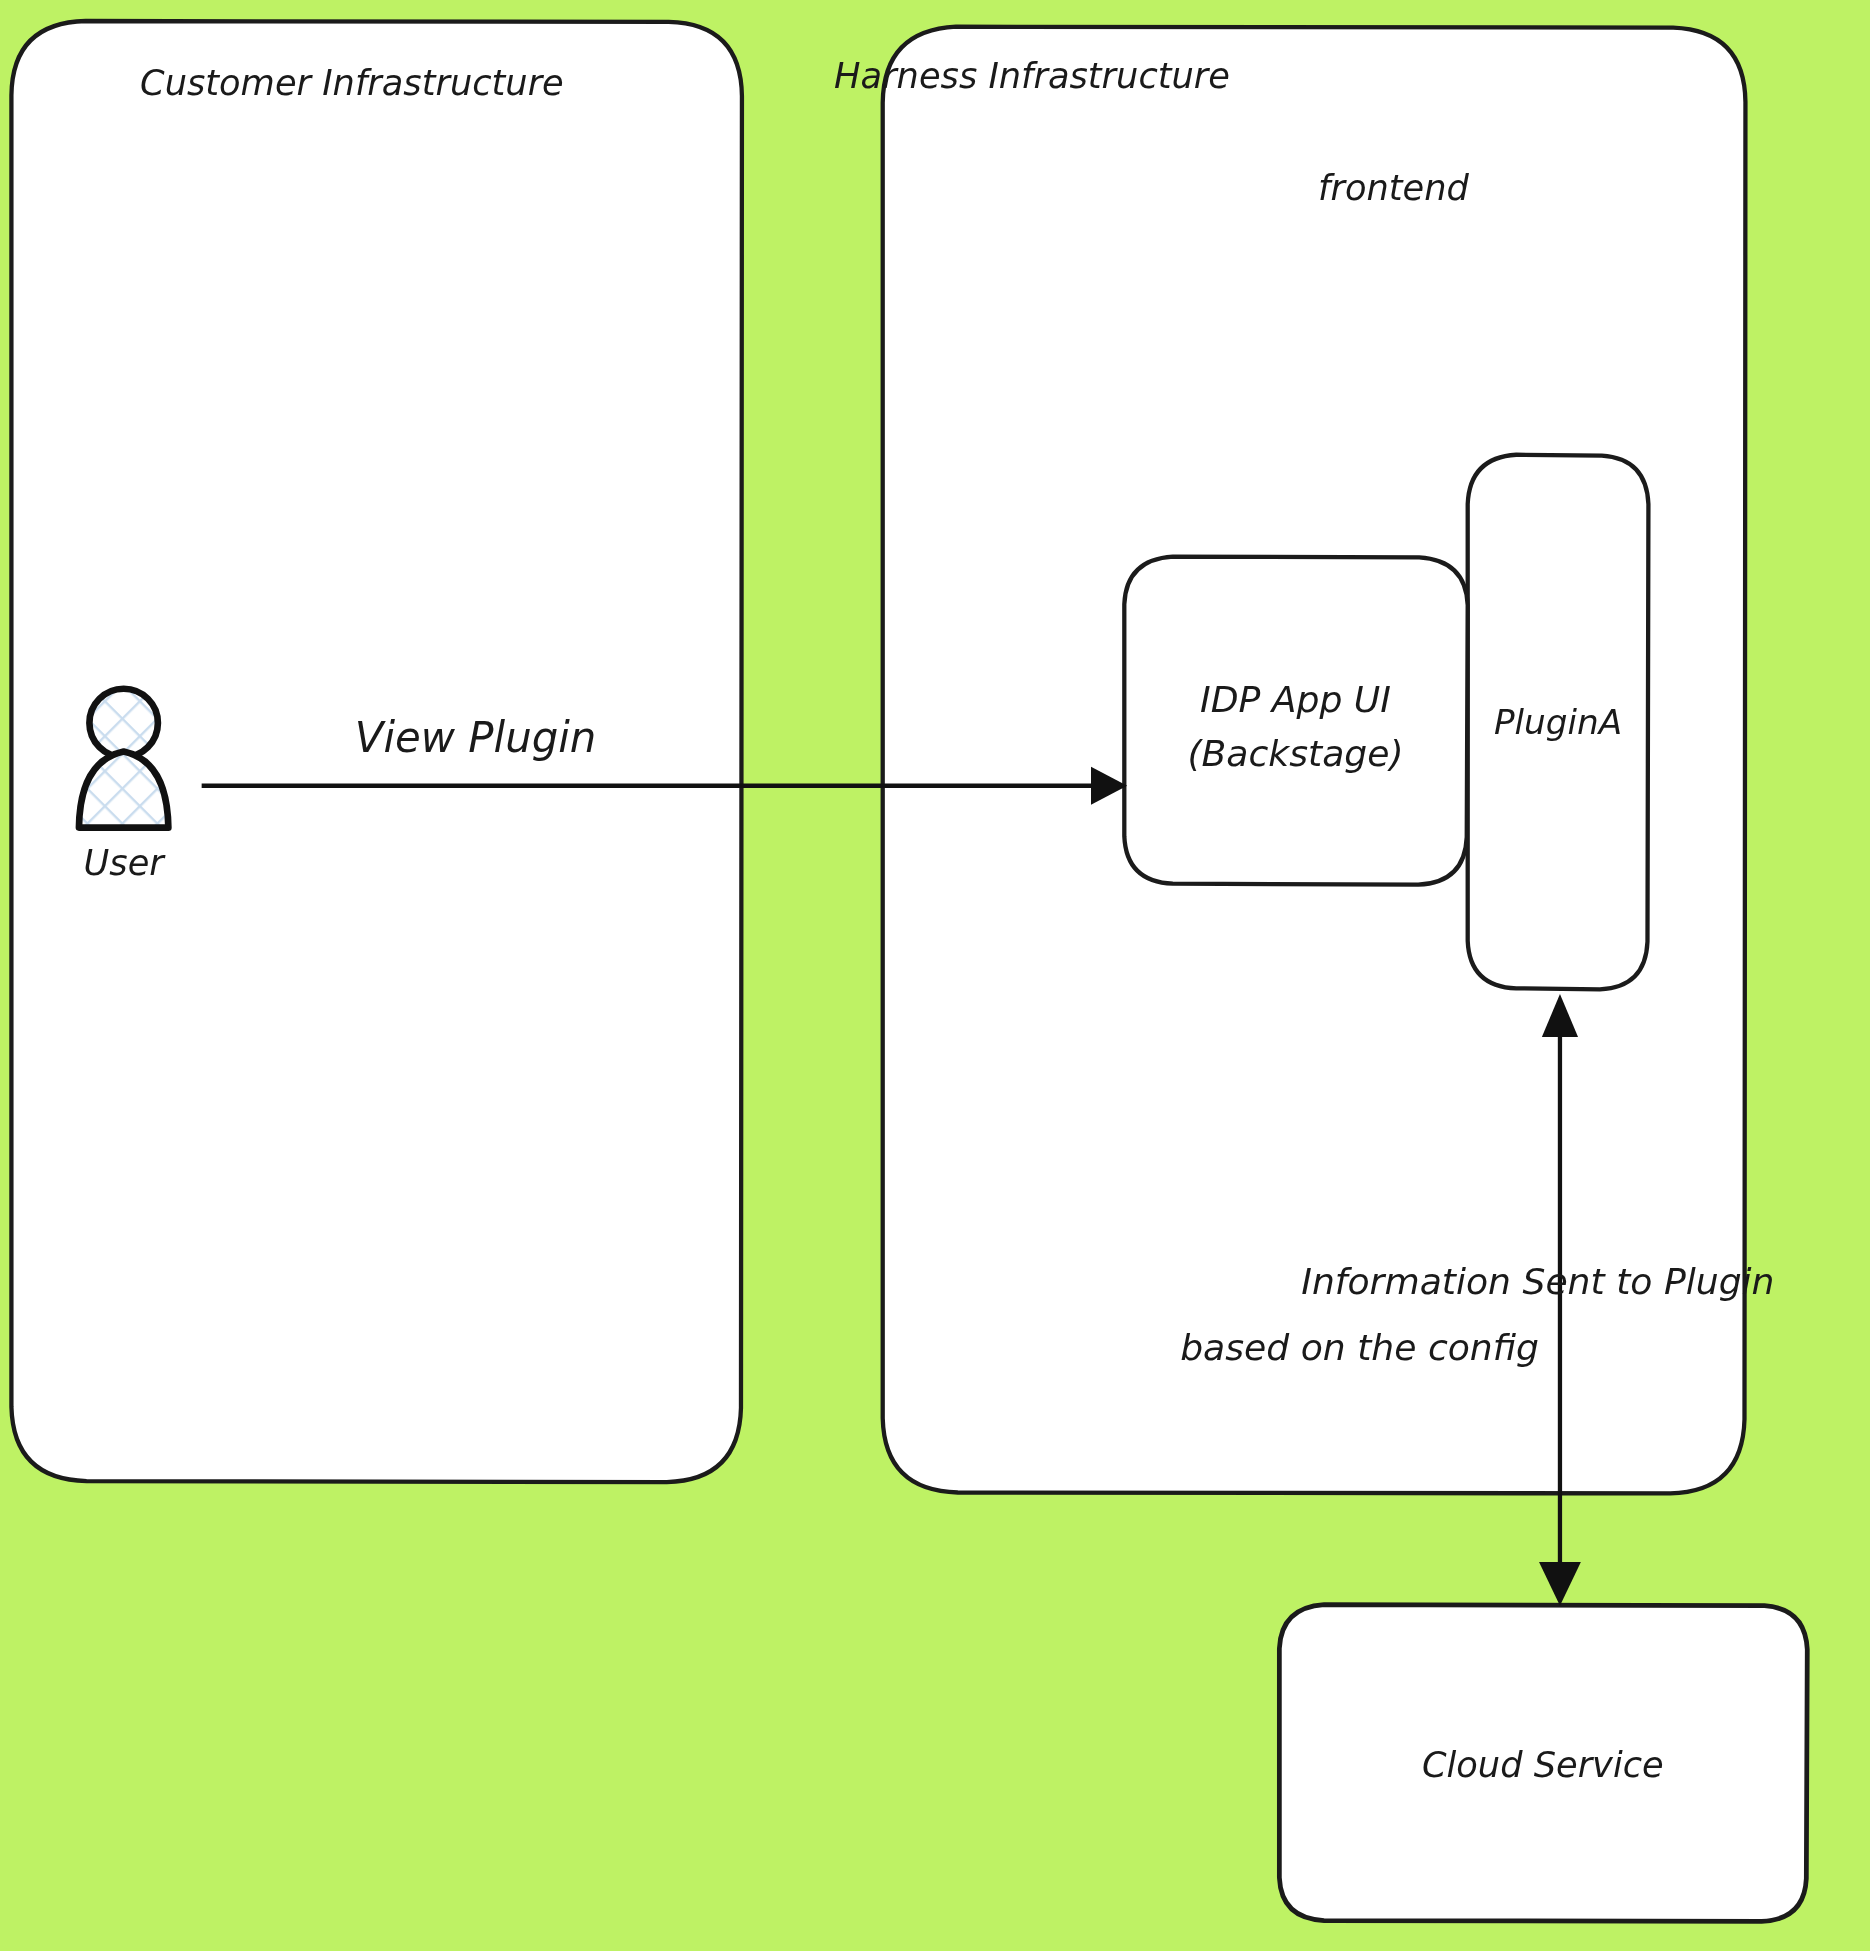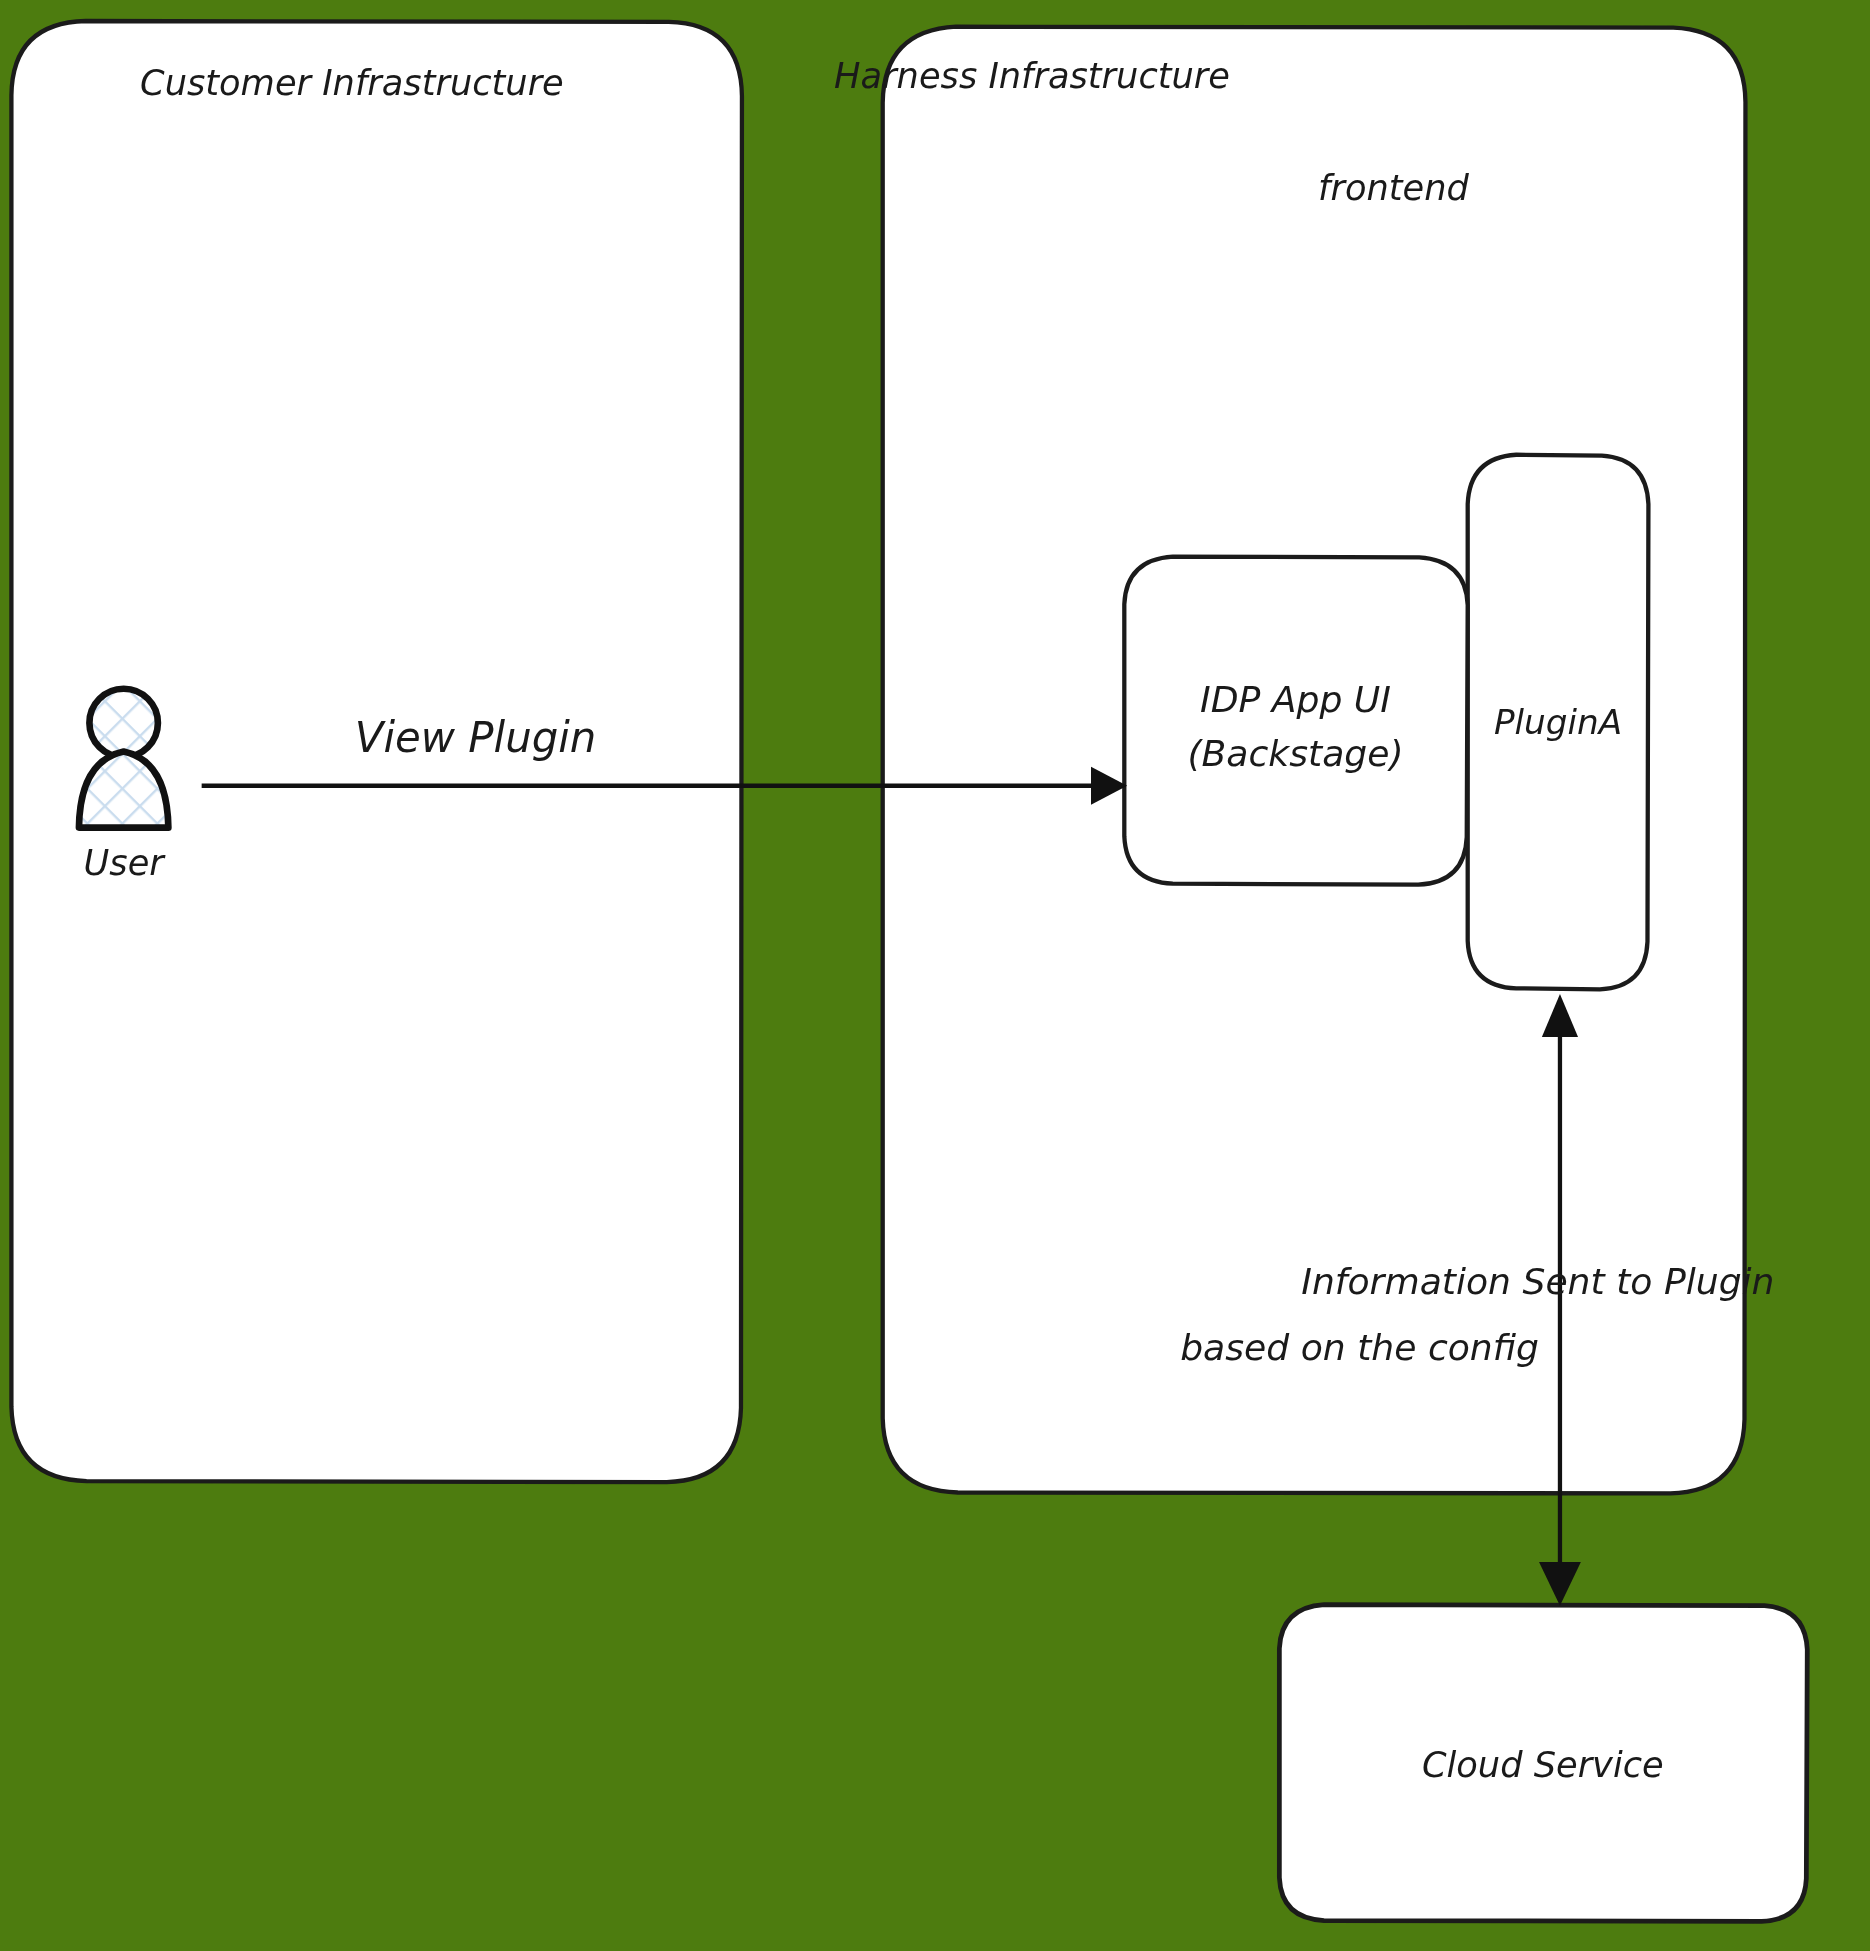--- a/index.html
+++ b/index.html
@@ -7,21 +7,21 @@
     padding: 0;
     background: #ffffff;
   }
   body {
     font-family: "DejaVu Sans", sans-serif;
   }
   #canvas {
     position: relative;
     width: 1871px;
     height: 1952px;
-    background: #4d7c0f;
+    background: #bef264;
     overflow: hidden;
   }
   #diagram-svg {
     position: absolute;
     left: 0;
     top: 0;
     width: 1871px;
     height: 1952px;
   }
   .hand-text {

